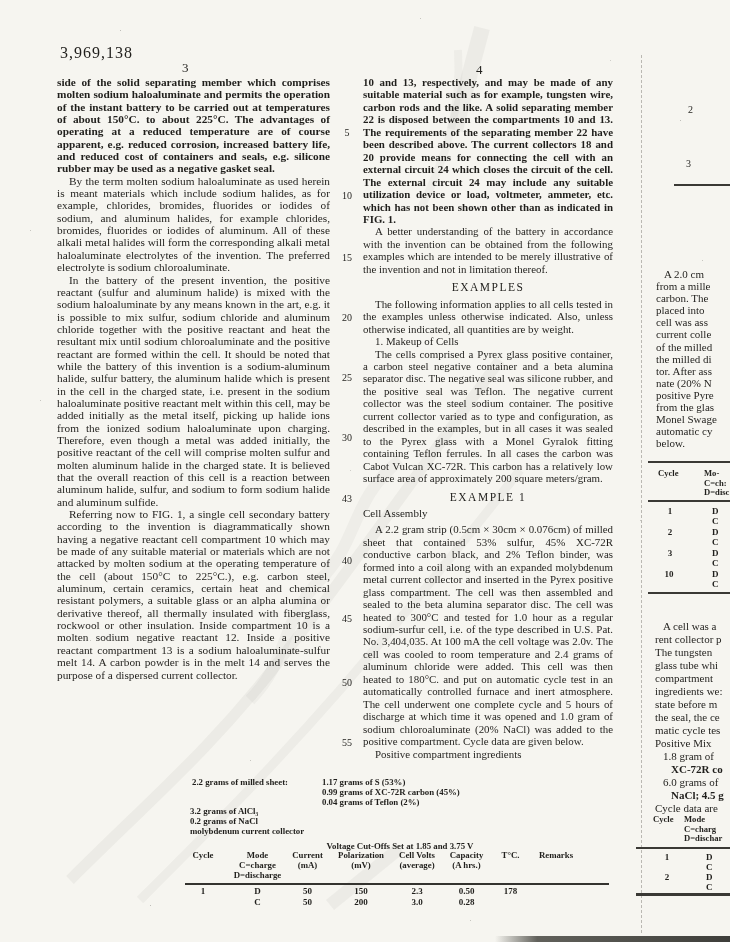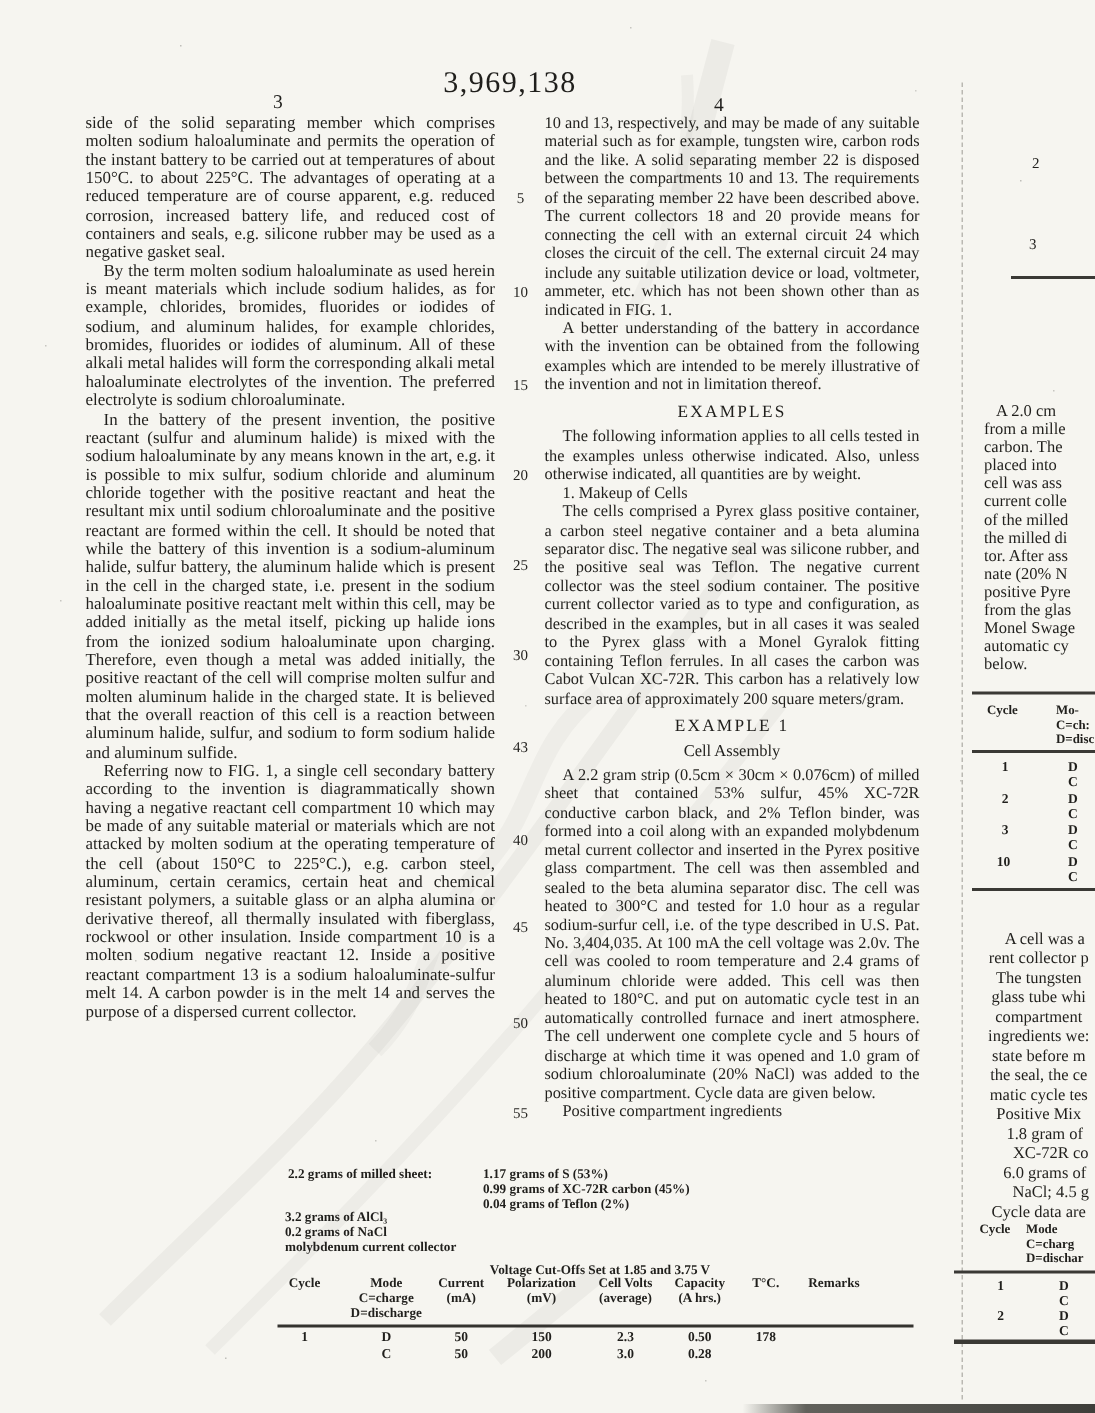--- a/index.html
+++ b/index.html
@@ -5,53 +5,53 @@
   html,body { margin:0; padding:0; background:#e9e8e4; }
   .page {
     position:relative; width:730px; height:942px;
     background:#f6f5f0;
     overflow:hidden;
     font-family:"Liberation Serif", serif;
     color:#201f1c;
   }
   .patent-number {
     position:absolute; top:44px; left:60px; width:560px;
-    text-align:center; font-size:20px; letter-spacing:1px;
+    font-size:16px; letter-spacing:1px;
   }
   .colnum { position:absolute; font-size:13px; }
   .colnum.c3 { left:182px; top:60px; }
   .colnum.c4 { left:476px; top:62px; }
   .col { position:absolute; text-align:justify; }
   .col-left  { left:57px;  top:76px; width:273px; font-size:11.3px; line-height:12.35px; }
   .col-right { left:363px; top:76px; width:250px; font-size:10.9px; line-height:12.45px; }
   .col p { margin:0; text-indent:12px; }
-  .col p.noindent { text-indent:0; }
+  .col p.noindent { text-indent:0;font-weight:bold; }
   .heading { text-align:center; text-indent:0 !important; margin:6px 0 4px; letter-spacing:1.5px; font-size:11.5px; }
-  .subheading { text-align:center; text-indent:0 !important; margin:2px 0 4px; font-size:11px; }
+  .subheading { text-indent:0 !important; margin:2px 0 4px; font-size:11px; }
   .ln { position:absolute; left:336px; width:22px; text-align:center; font-size:10px; }
   
   .ingr { position:absolute; font-size:8.8px; font-weight:bold; line-height:10.2px; white-space:nowrap; }
   
   .tbl-title { position:absolute; left:300px; top:841px; width:200px; text-align:center;
                font-size:8.8px; font-weight:bold; white-space:nowrap; }
   .tbl-head { position:absolute; left:174px; top:851px; width:406px; display:flex; }
   .tbl-head .cell { text-align:center; font-size:8.8px; font-weight:bold; line-height:9.8px; white-space:pre-line; }
   .tbl-rule { position:absolute; left:185px; top:883px; width:424px; height:2px; background:#34332f; }
   .tbl-row { position:absolute; left:174px; width:406px; display:flex; }
   .tbl-row .cell { text-align:center; font-size:9px; font-weight:bold; white-space:nowrap; }
   .w0{width:58px}.w1{width:51px}.w2{width:49px}.w3{width:58px}.w4{width:54px}.w5{width:45px}.w6{width:43px}.w7{width:48px}
   
   .gutter { position:absolute; left:641px; top:55px; height:878px; width:0;
             border-left:1px dashed #8a8880; opacity:.55; }
   .sliver-num { position:absolute; font-size:10px; }
   .sliver-rule { position:absolute; height:2px; background:#3a3935; }
   .sliver-lines { position:absolute; white-space:nowrap; overflow:hidden; font-size:11px; }
   .sliver-lines div { text-indent:0; }
   .sliver-lines .ind1 { padding-left:8px; }
-  .sliver-lines .ind2 { padding-left:16px; }
+  .sliver-lines .ind2 { padding-left:16px;font-weight:bold; }
   .sl-cell { position:absolute; font-size:8.6px; font-weight:bold; white-space:pre-line; line-height:9.6px; overflow:hidden; }
   .sl-val  { position:absolute; font-size:9px; font-weight:bold; white-space:nowrap; }
   
   .wm { position:absolute; left:0; top:0; pointer-events:none; }
   .edge-bar { position:absolute; left:495px; top:936px; width:235px; height:6px;
               background:linear-gradient(to right, rgba(60,60,54,0), rgba(60,60,54,.8) 18%, rgba(42,42,38,.9)); }
   .speck { position:absolute; left:0; top:0; width:1px; height:1px; background:transparent;
     box-shadow: 120px 30px 0 rgba(90,90,84,.35), 420px 18px 0 rgba(90,90,84,.3),
       680px 120px 0 rgba(90,90,84,.35), 702px 260px 0 rgba(90,90,84,.3),
       40px 400px 0 rgba(90,90,84,.3), 350px 470px 0 rgba(90,90,84,.25),
@@ -200,21 +200,21 @@
   <div class="sl-val" style="left:712px; top:527px;">D</div>
   <div class="sl-val" style="left:712px; top:537px;">C</div>
   <div class="sl-val" style="left:663px; top:548px; width:14px; text-align:center;">3</div>
   <div class="sl-val" style="left:712px; top:548px;">D</div>
   <div class="sl-val" style="left:712px; top:558px;">C</div>
   <div class="sl-val" style="left:660px; top:569px; width:18px; text-align:center;">10</div>
   <div class="sl-val" style="left:712px; top:569px;">D</div>
   <div class="sl-val" style="left:712px; top:579px;">C</div>
   <div class="sliver-rule" style="left:648px; top:592px; width:82px;"></div>
 
-  <div class="sliver-lines" style="left:655px; top:620px; width:75px; line-height:13px;text-align:center;">
+  <div class="sliver-lines" style="left:655px; top:620px; width:75px; line-height:13px;">
     <div class="ind1">A cell was a</div>
     <div>rent collector p</div>
     <div>The tungsten</div>
     <div>glass tube whi</div>
     <div>compartment</div>
     <div>ingredients we:</div>
     <div>state before m</div>
     <div>the seal, the ce</div>
     <div>matic cycle tes</div>
     <div>Positive Mix</div>

